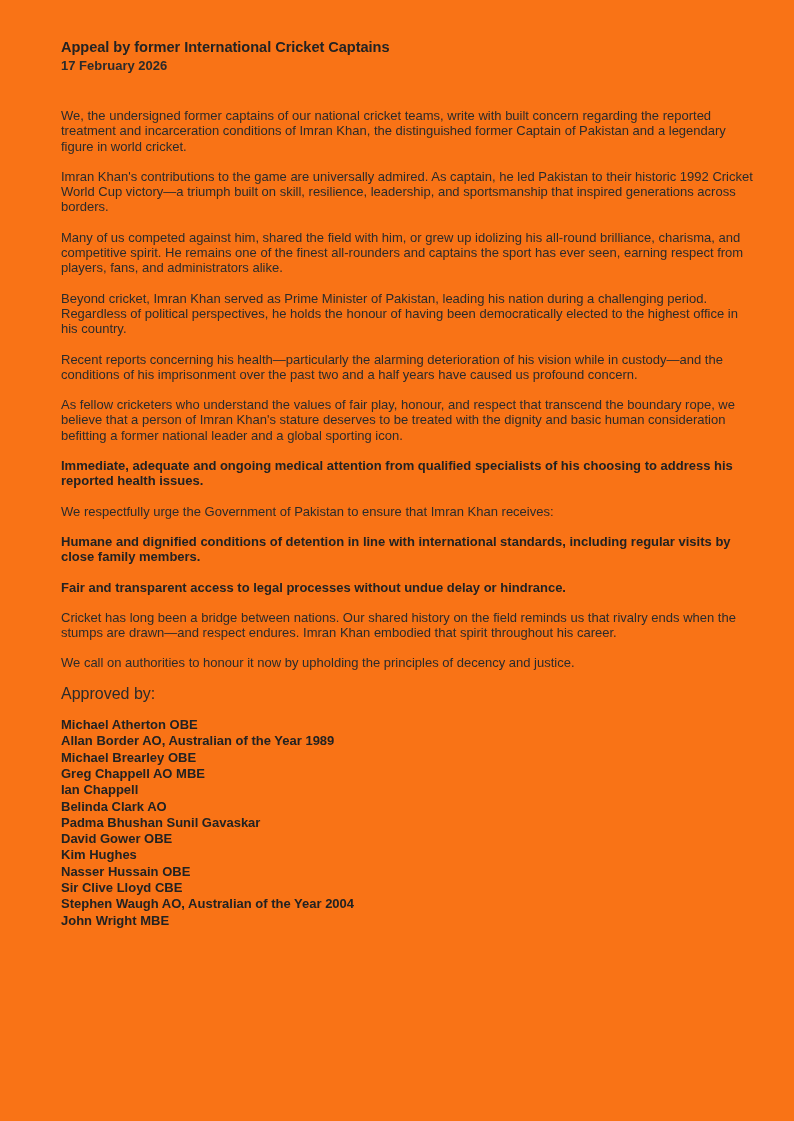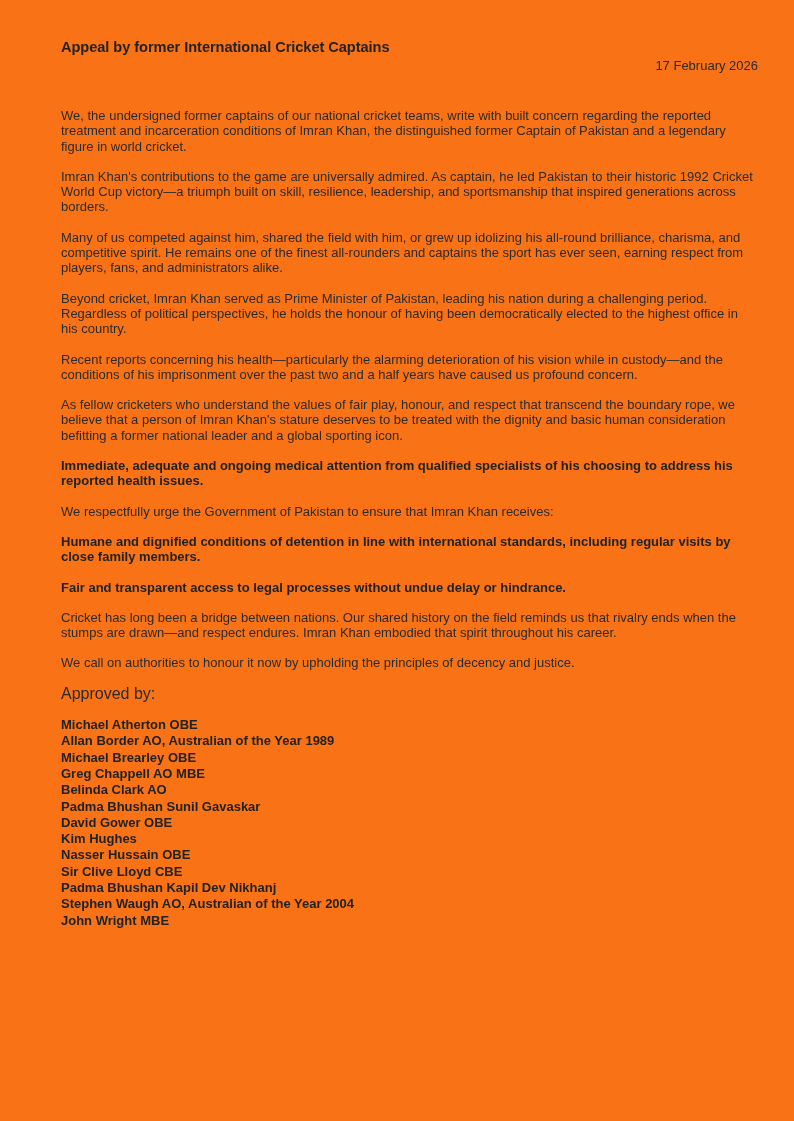--- a/index.html
+++ b/index.html
@@ -28,25 +28,24 @@
   .doc-title {
     font-size: 14.6px;
     font-weight: bold;
     line-height: 18px;
     letter-spacing: -0.05px;
     margin: 0;
     color: #232323;
   }
   .doc-date {
     font-size: 13px;
-    font-weight: normal;
+    font-weight: bold;
     line-height: 16px;
     margin: 2px 0 0 0;
     color: #2b2b2b;
-    text-align: right;
   }
   .body-block {
     margin-top: 34px;
   }
   p.para {
     font-size: 13px;
     line-height: 15.3px;
     margin: 0 0 15px 0;
     color: #2b2b2b;
     text-align: left;
@@ -98,26 +97,26 @@
           <p class="para">We call on authorities to honour it now by upholding the principles of decency and justice.</p>
         </div>
 
       <div class="approved-line">Approved by:</div>
 
       <div class="signatories" id="signatory-list">
           <div class="signatory">Michael Atherton OBE</div>
           <div class="signatory">Allan Border AO, Australian of the Year 1989</div>
           <div class="signatory">Michael Brearley OBE</div>
           <div class="signatory">Greg Chappell AO MBE</div>
+          <div class="signatory">Ian Chappell</div>
           <div class="signatory">Belinda Clark AO</div>
           <div class="signatory">Padma Bhushan Sunil Gavaskar</div>
           <div class="signatory">David Gower OBE</div>
           <div class="signatory">Kim Hughes</div>
           <div class="signatory">Nasser Hussain OBE</div>
           <div class="signatory">Sir Clive Lloyd CBE</div>
-          <div class="signatory">Padma Bhushan Kapil Dev Nikhanj</div>
           <div class="signatory">Stephen Waugh AO, Australian of the Year 2004</div>
           <div class="signatory">John Wright MBE</div>
         </div>
     </div>
 
   </div>
 </div>
 
 </body></html>

